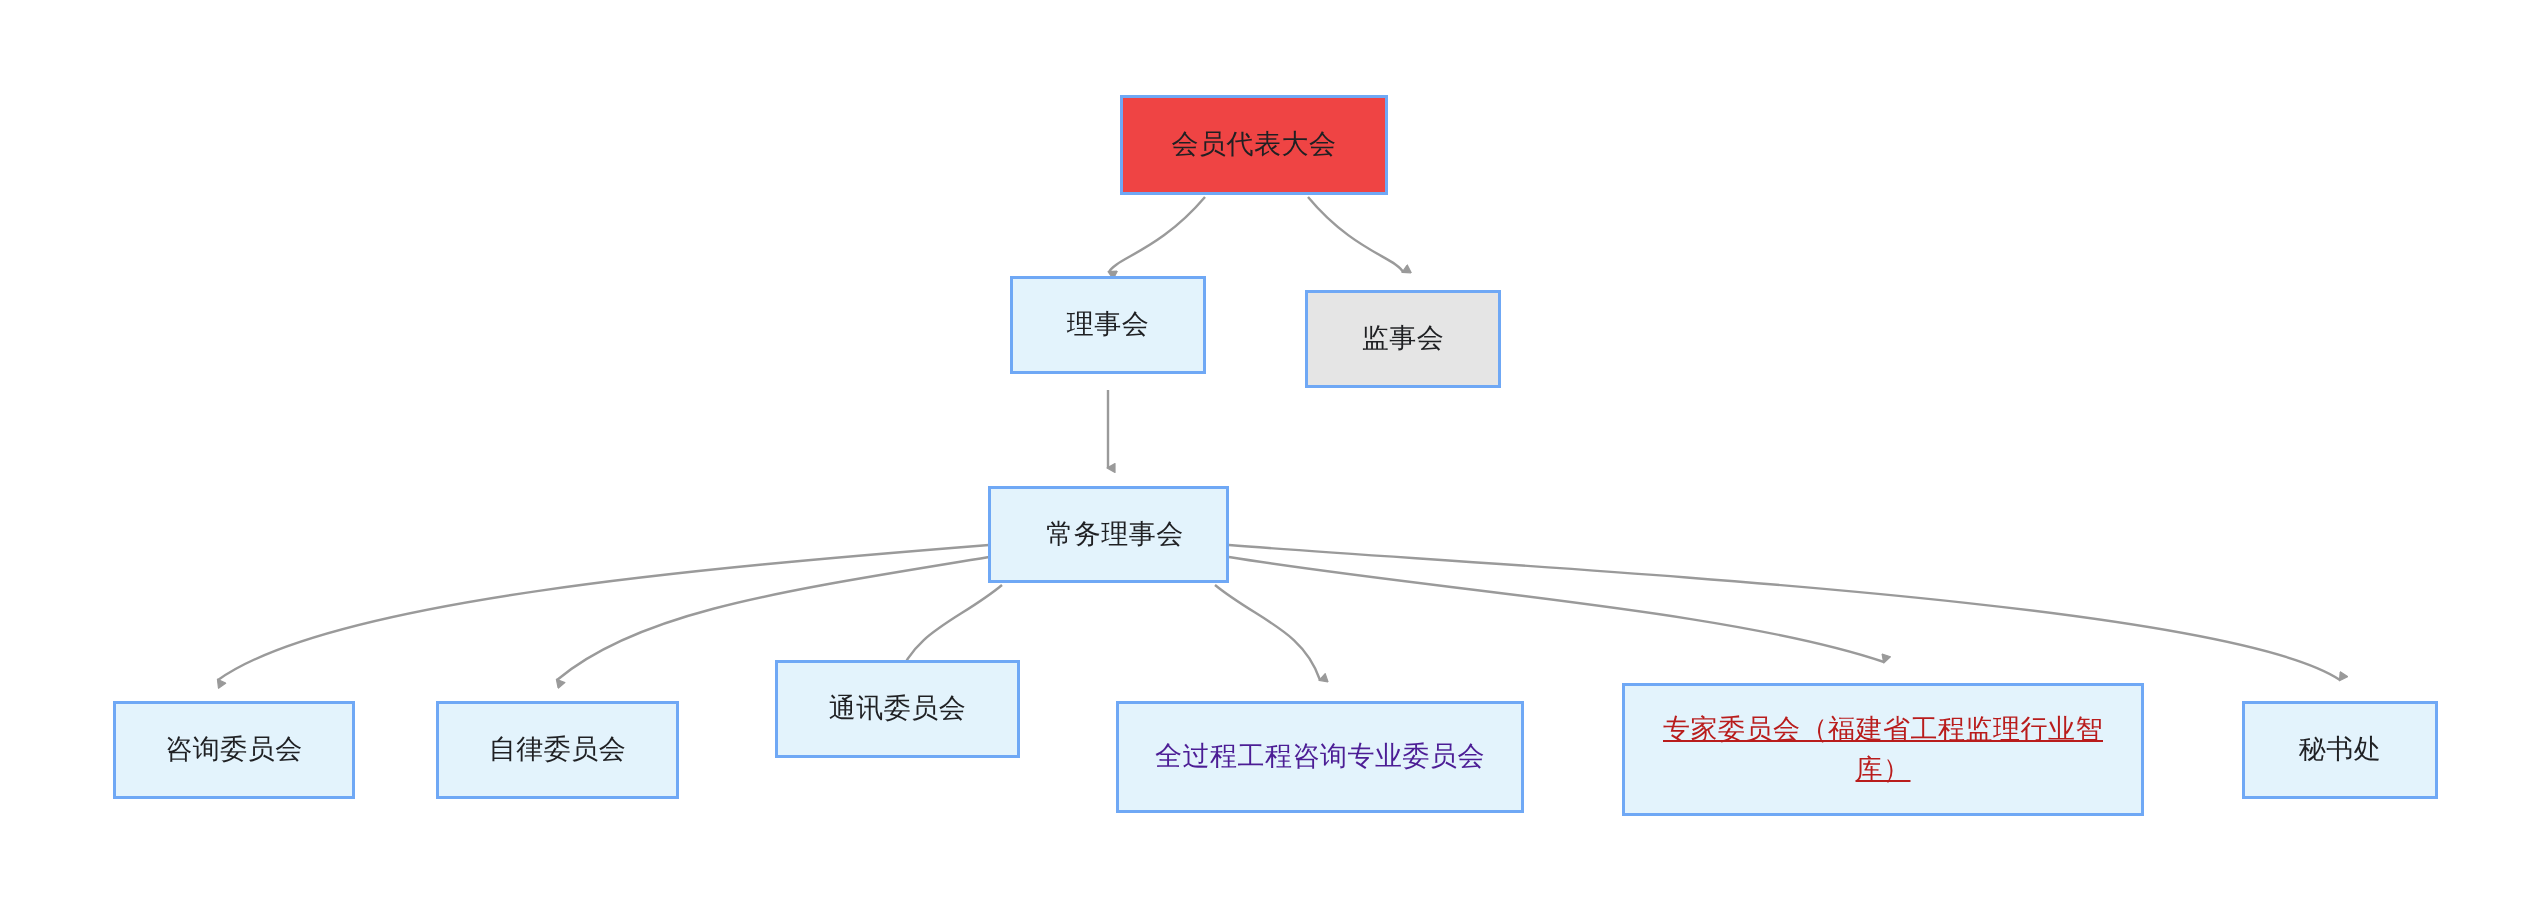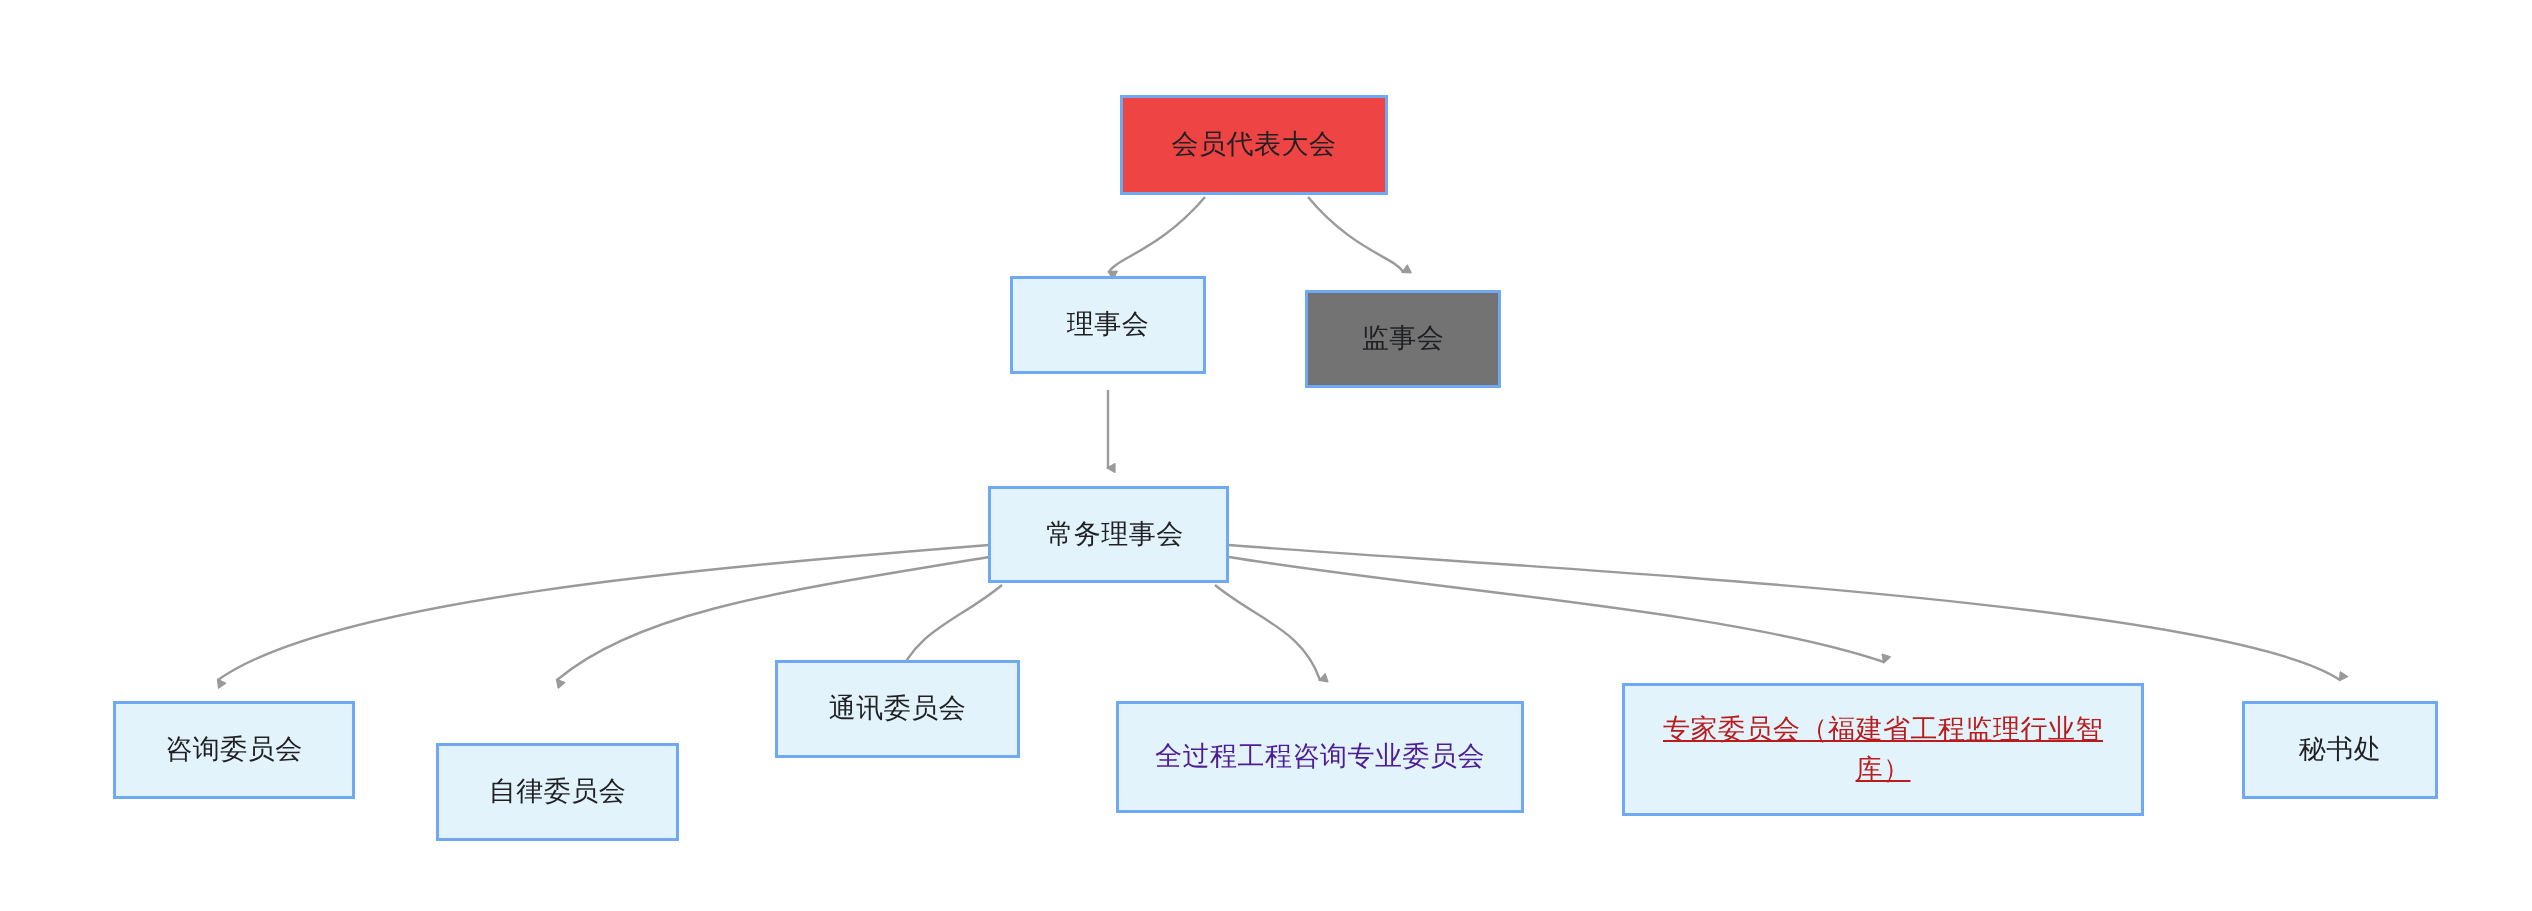--- a/index.html
+++ b/index.html
@@ -70,30 +70,30 @@
       </g>
   </svg>
 
   <div id="nodes-group">
       <div class="node" style="left: 1120px; top: 95px; width: 268px; height: 100px; background: #ef4444; border-color: rgb(111, 168, 245); color: rgb(31, 32, 35);">
         <span class="node-label">会员代表大会</span>
       </div>
       <div class="node" style="left: 1010px; top: 276px; width: 196px; height: 98px; background: rgb(227, 243, 252); border-color: rgb(111, 168, 245); color: rgb(31, 32, 35);">
         <span class="node-label">理事会</span>
       </div>
-      <div class="node" style="left: 1305px; top: 290px; width: 196px; height: 98px; background: #737373; border-color: rgb(111, 168, 245); color: rgb(31, 32, 35);">
+      <div class="node" style="left: 1305px; top: 290px; width: 196px; height: 98px; background: #e5e5e5; border-color: rgb(111, 168, 245); color: rgb(31, 32, 35);">
         <span class="node-label">监事会</span>
       </div>
       <div class="node" style="left: 988px; top: 486px; width: 241px; height: 97px; background: rgb(227, 243, 252); border-color: rgb(111, 168, 245); color: rgb(31, 32, 35); padding-left: 25px;">
         <span class="node-label">常务理事会</span>
       </div>
       <div class="node" style="left: 96px; top: 701px; width: 242px; height: 98px; background: rgb(227, 243, 252); border-color: rgb(111, 168, 245); color: rgb(31, 32, 35); margin-left: 17px;">
         <span class="node-label">咨询委员会</span>
       </div>
-      <div class="node" style="left: 436px; top: 701px; width: 243px; height: 98px; background: rgb(227, 243, 252); border-color: rgb(111, 168, 245); color: rgb(31, 32, 35); margin-top: 42px;">
+      <div class="node" style="left: 436px; top: 701px; width: 243px; height: 98px; background: rgb(227, 243, 252); border-color: rgb(111, 168, 245); color: rgb(31, 32, 35);">
         <span class="node-label">自律委员会</span>
       </div>
       <div class="node" style="left: 775px; top: 660px; width: 245px; height: 98px; background: rgb(227, 243, 252); border-color: rgb(111, 168, 245); color: rgb(31, 32, 35);">
         <span class="node-label">通讯委员会</span>
       </div>
       <div class="node" style="left: 1116px; top: 701px; width: 408px; height: 112px; background: rgb(227, 243, 252); border-color: rgb(111, 168, 245); color: #4c1d95;">
         <span class="node-label">全过程工程咨询专业委员会</span>
       </div>
       <div class="node" style="left: 1622px; top: 683px; width: 522px; height: 133px; background: rgb(227, 243, 252); border-color: rgb(111, 168, 245); color: #b91c1c; text-decoration: underline;">
         <span class="node-label">专家委员会（福建省工程监理行业智库）</span>

